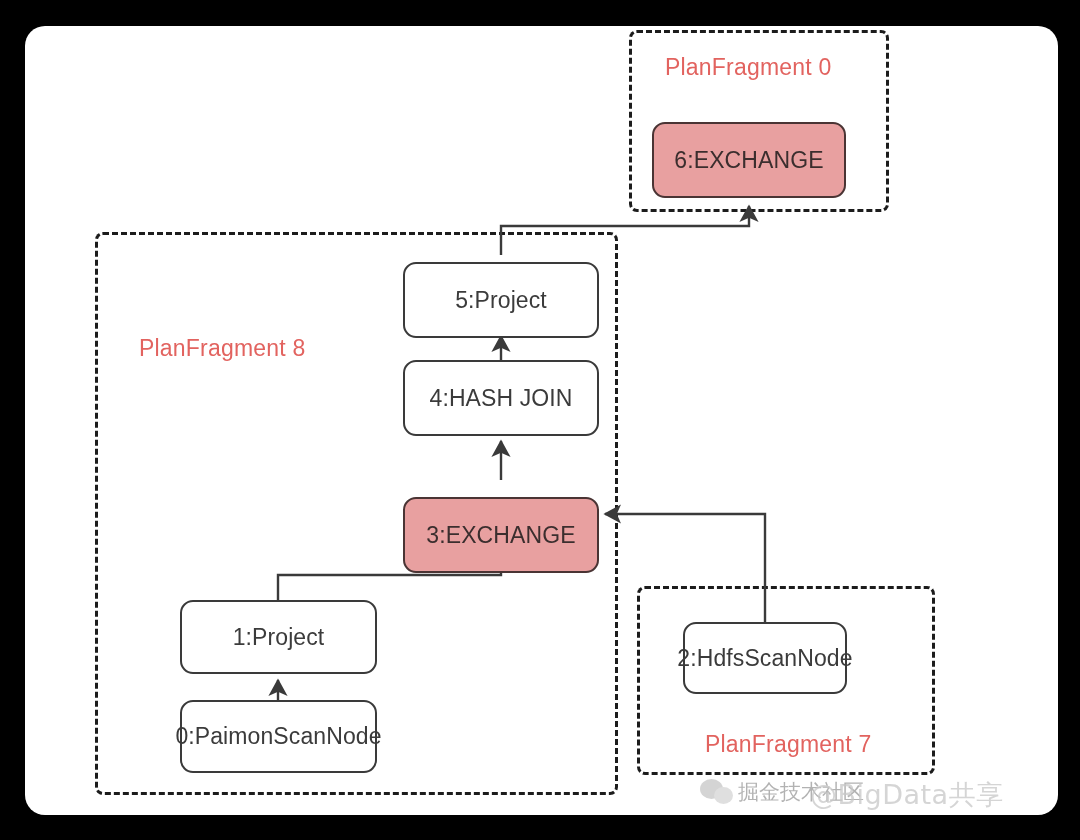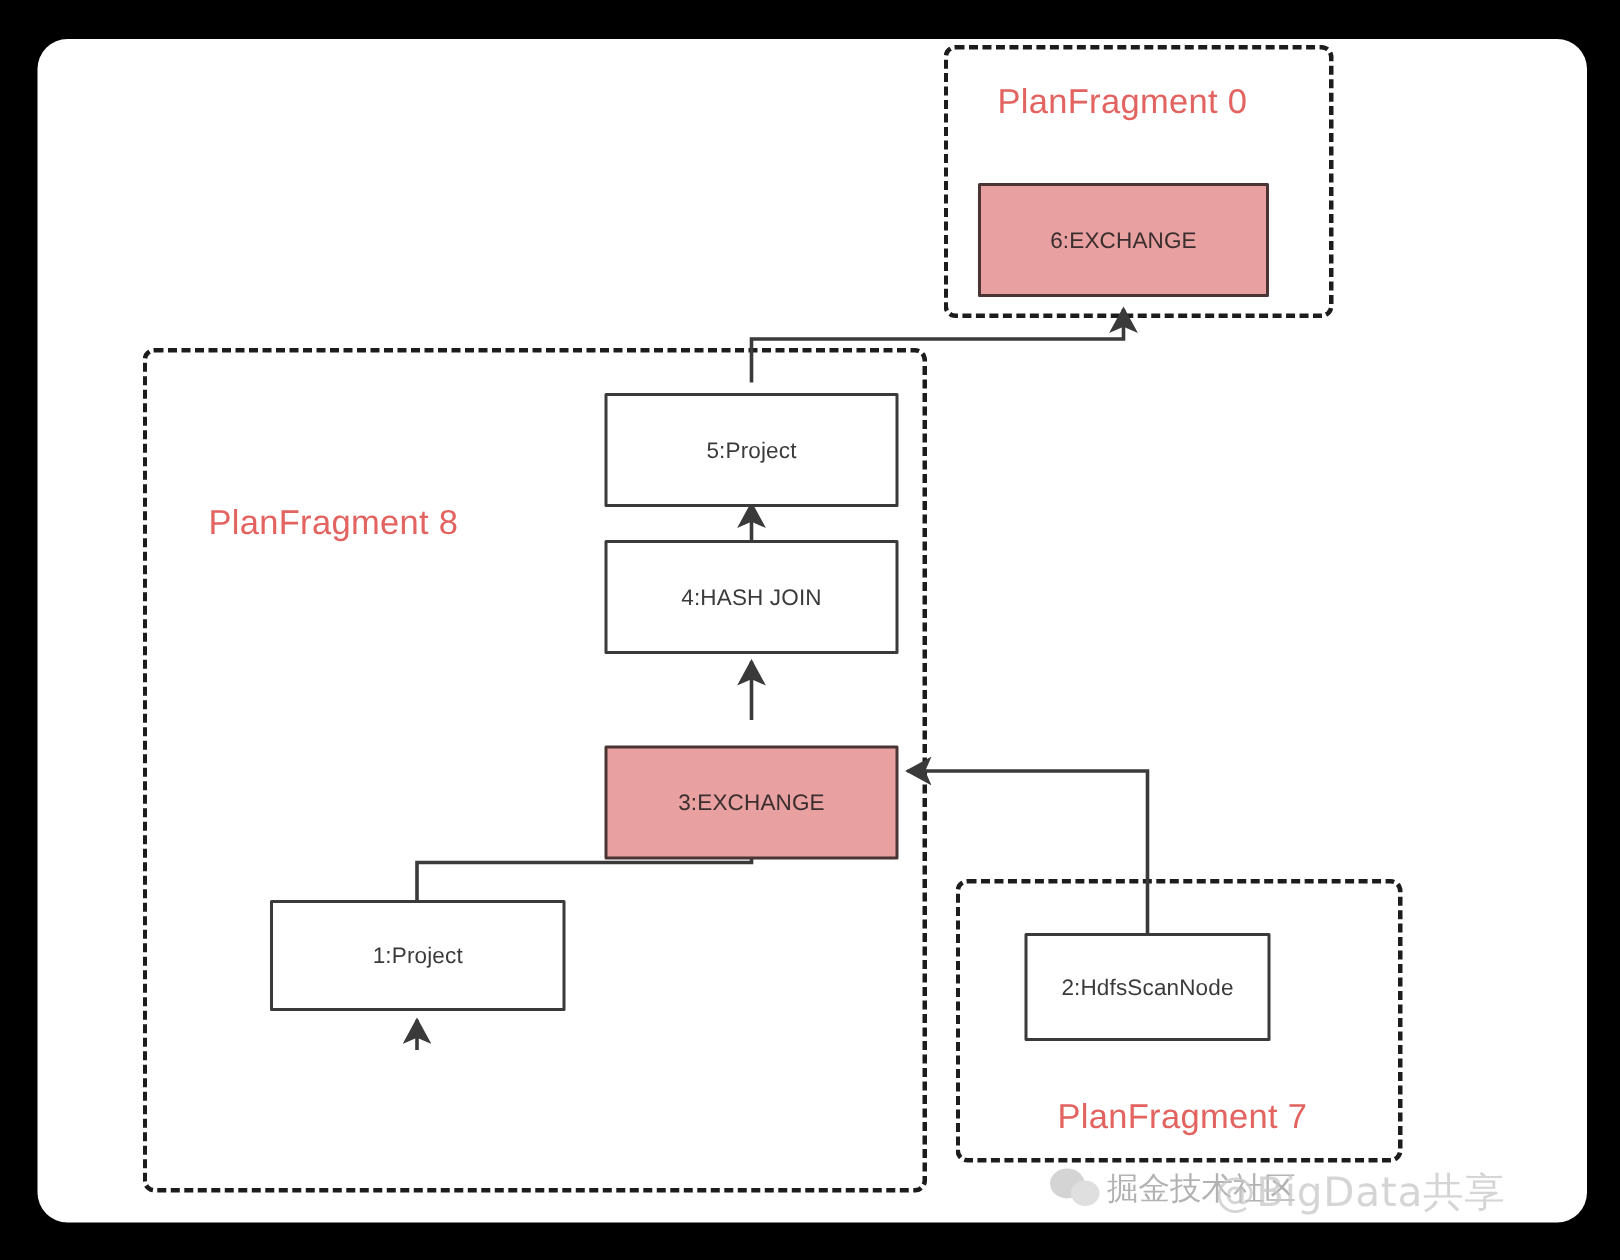--- a/index.html
+++ b/index.html
@@ -58,27 +58,27 @@
     font-weight: 400;
     letter-spacing: 0.2px;
     white-space: nowrap;
   }
 
   
   .node {
     position: absolute;
     box-sizing: border-box;
     border: 2.4px solid #3a3a3a;
-    border-radius: 1px;
+    border-radius: 13px;
     background: #ffffff;
     display: flex;
     align-items: center;
     justify-content: center;
     color: #3b3b3b;
-    font-size: 15px;
+    font-size: 23px;
     font-weight: 400;
     letter-spacing: 0.1px;
     white-space: nowrap;
   }
 
   .node.accent {
     background: #e8a0a0;
     border-color: #4a3434;
     color: #3b2e2e;
   }
@@ -182,20 +182,21 @@
   <div class="node accent" style="left:652px; top:122px; width:194px; height:76px;">6:EXCHANGE</div>
 
   <div class="node" style="left:403px; top:262px; width:196px; height:76px;">5:Project</div>
 
   <div class="node" style="left:403px; top:360px; width:196px; height:76px;">4:HASH JOIN</div>
 
   <div class="node accent" style="left:403px; top:480px; width:196px; height:76px;margin-top:17px;">3:EXCHANGE</div>
 
   <div class="node" style="left:180px; top:600px; width:197px; height:74px;">1:Project</div>
 
+  <div class="node" style="left:180px; top:700px; width:197px; height:73px;">0:PaimonScanNode</div>
 
   <div class="node" style="left:683px; top:622px; width:164px; height:72px;">2:HdfsScanNode</div>
 
   <div id="watermark">
     <span class="wm-logo">
       <span class="bub big"></span>
       <span class="bub small"></span>
     </span>
     <span class="wm-text">掘金技术社区</span>
   </div>

